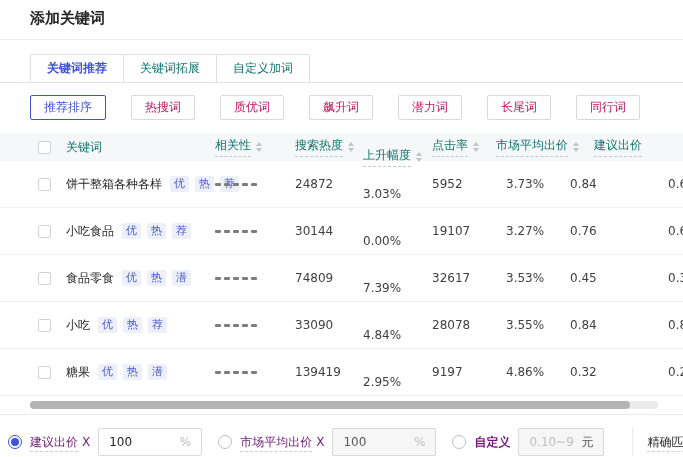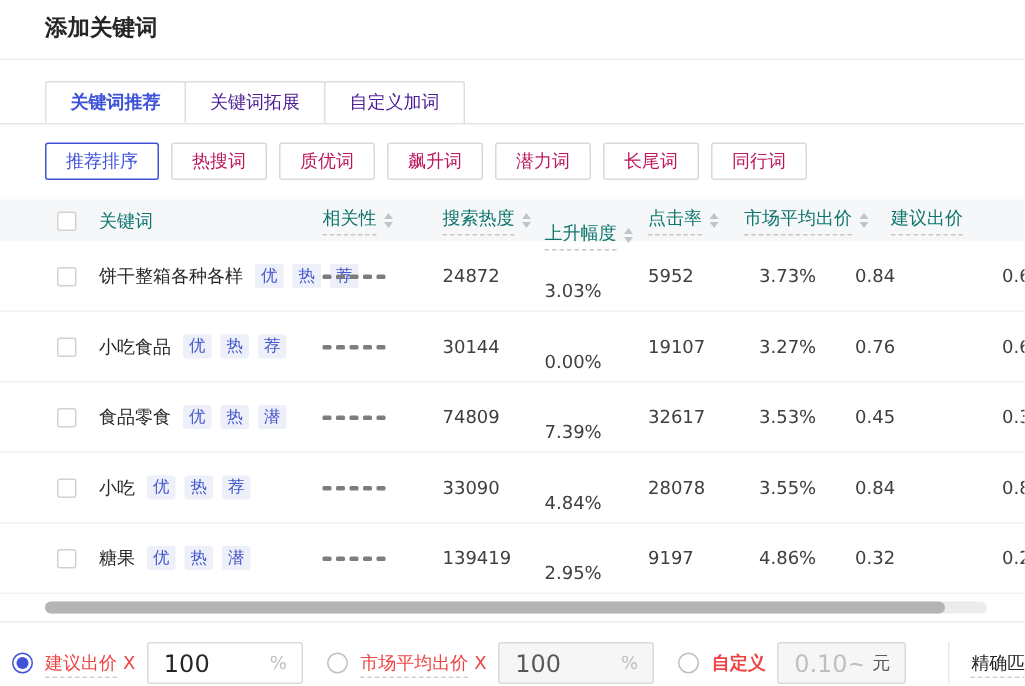--- a/index.html
+++ b/index.html
@@ -11,27 +11,27 @@
   }
   
   .page-header { padding:9px 30px 11px; border-bottom:1px solid #ebedf0; }
   .page-header h1 { font-size:15px; font-weight:bold; color:#262626; }
 
   
   .tabs-wrap { display:flex; padding:14px 0 0 30px; border-bottom:1px solid #e1e3e8; }
   .tab {
     height:28px; line-height:26px; padding:0 16px; background:#fff;
     border:1px solid #dcdee3; border-bottom:none; margin-right:-1px;
-    border-radius:2px 2px 0 0; color:#4c1d95; cursor:pointer; position:relative;
+    border-radius:2px 2px 0 0; color:#0f766e; cursor:pointer; position:relative;
   }
   .tab.active { color:#3e53d7; font-weight:bold; z-index:2; margin-bottom:-1px;
     border-bottom:1px solid #fff; }
 
   
-  .chips { display:flex; gap:8px; margin:12px 0 0 30px;align-items:center; }
+  .chips { display:flex; gap:25px; margin:12px 0 0 30px;align-items:center; }
   .chip {
     height:25px; line-height:23px; padding:0 13px; background:#fff;
     border:1px solid #d9d9d9; border-radius:2px; color:#be185d; cursor:pointer;
   }
   .chip.active { border-color:#3e53d7; color:#3e53d7; }
 
   
   .table-section { margin-top:13px; }
   .trow { display:flex; align-items:center; padding-left:38px; }
   .thead { height:28px; background:#f6f7f8; color:#0f766e; }
@@ -70,27 +70,27 @@
   .table-end { border-bottom:1px solid #e9ebee; height:6px; }
 
   
   .bidbar { display:flex; align-items:center; padding:13px 0 0 8px; }
   .opt { display:flex; align-items:center; }
   .radio { width:14px; height:14px; border-radius:50%; border:1px solid #bfbfbf;
     background:#fff; margin-right:8px; flex-shrink:0; position:relative; cursor:pointer; }
   .radio.on { border-color:#3e53d7; }
   .radio.on::after { content:""; position:absolute; left:2px; top:2px; width:8px;
     height:8px; border-radius:50%; background:#3e53d7; }
-  .opt-label { color:#ef4444; white-space:nowrap; }
+  .opt-label { color:#701a75; white-space:nowrap; }
   .opt-label .nm { border-bottom:1px dashed #cfcfcf; padding-bottom:2px; }
   .opt-label .x { margin-left:4px; }
   .ibox { height:28px; border:1px solid #d9d9d9; border-radius:2px; background:#fff;
     display:flex; align-items:center; padding:0 10px; margin-left:8px; flex-shrink:0; }
   .ibox input { border:none; outline:none; background:transparent; width:100%;
-    font-size:16px; color:#262626; font-family:inherit; }
+    font-size:12px; color:#262626; font-family:inherit; }
   .ibox .suffix { color:#bfbfbf; margin-left:6px; white-space:nowrap; }
   .ibox.dis { background:#f6f6f7; }
   .ibox.dis input { color:#595959; }
   .ibox.dis input::placeholder { color:#bfbfbf; }
   .w104 { width:104px; } .w86 { width:86px; }
   .vdiv { width:1px; height:28px; background:#e7e9ec; margin:0 14px; flex-shrink:0; }
   .exact { color:#262626; white-space:nowrap; }
   .exact span { border-bottom:1px dashed #cfcfcf; padding-bottom:2px; }
   .mr16 { margin-right:16px; } .mr14 { margin-right:14px; }
 </style>

